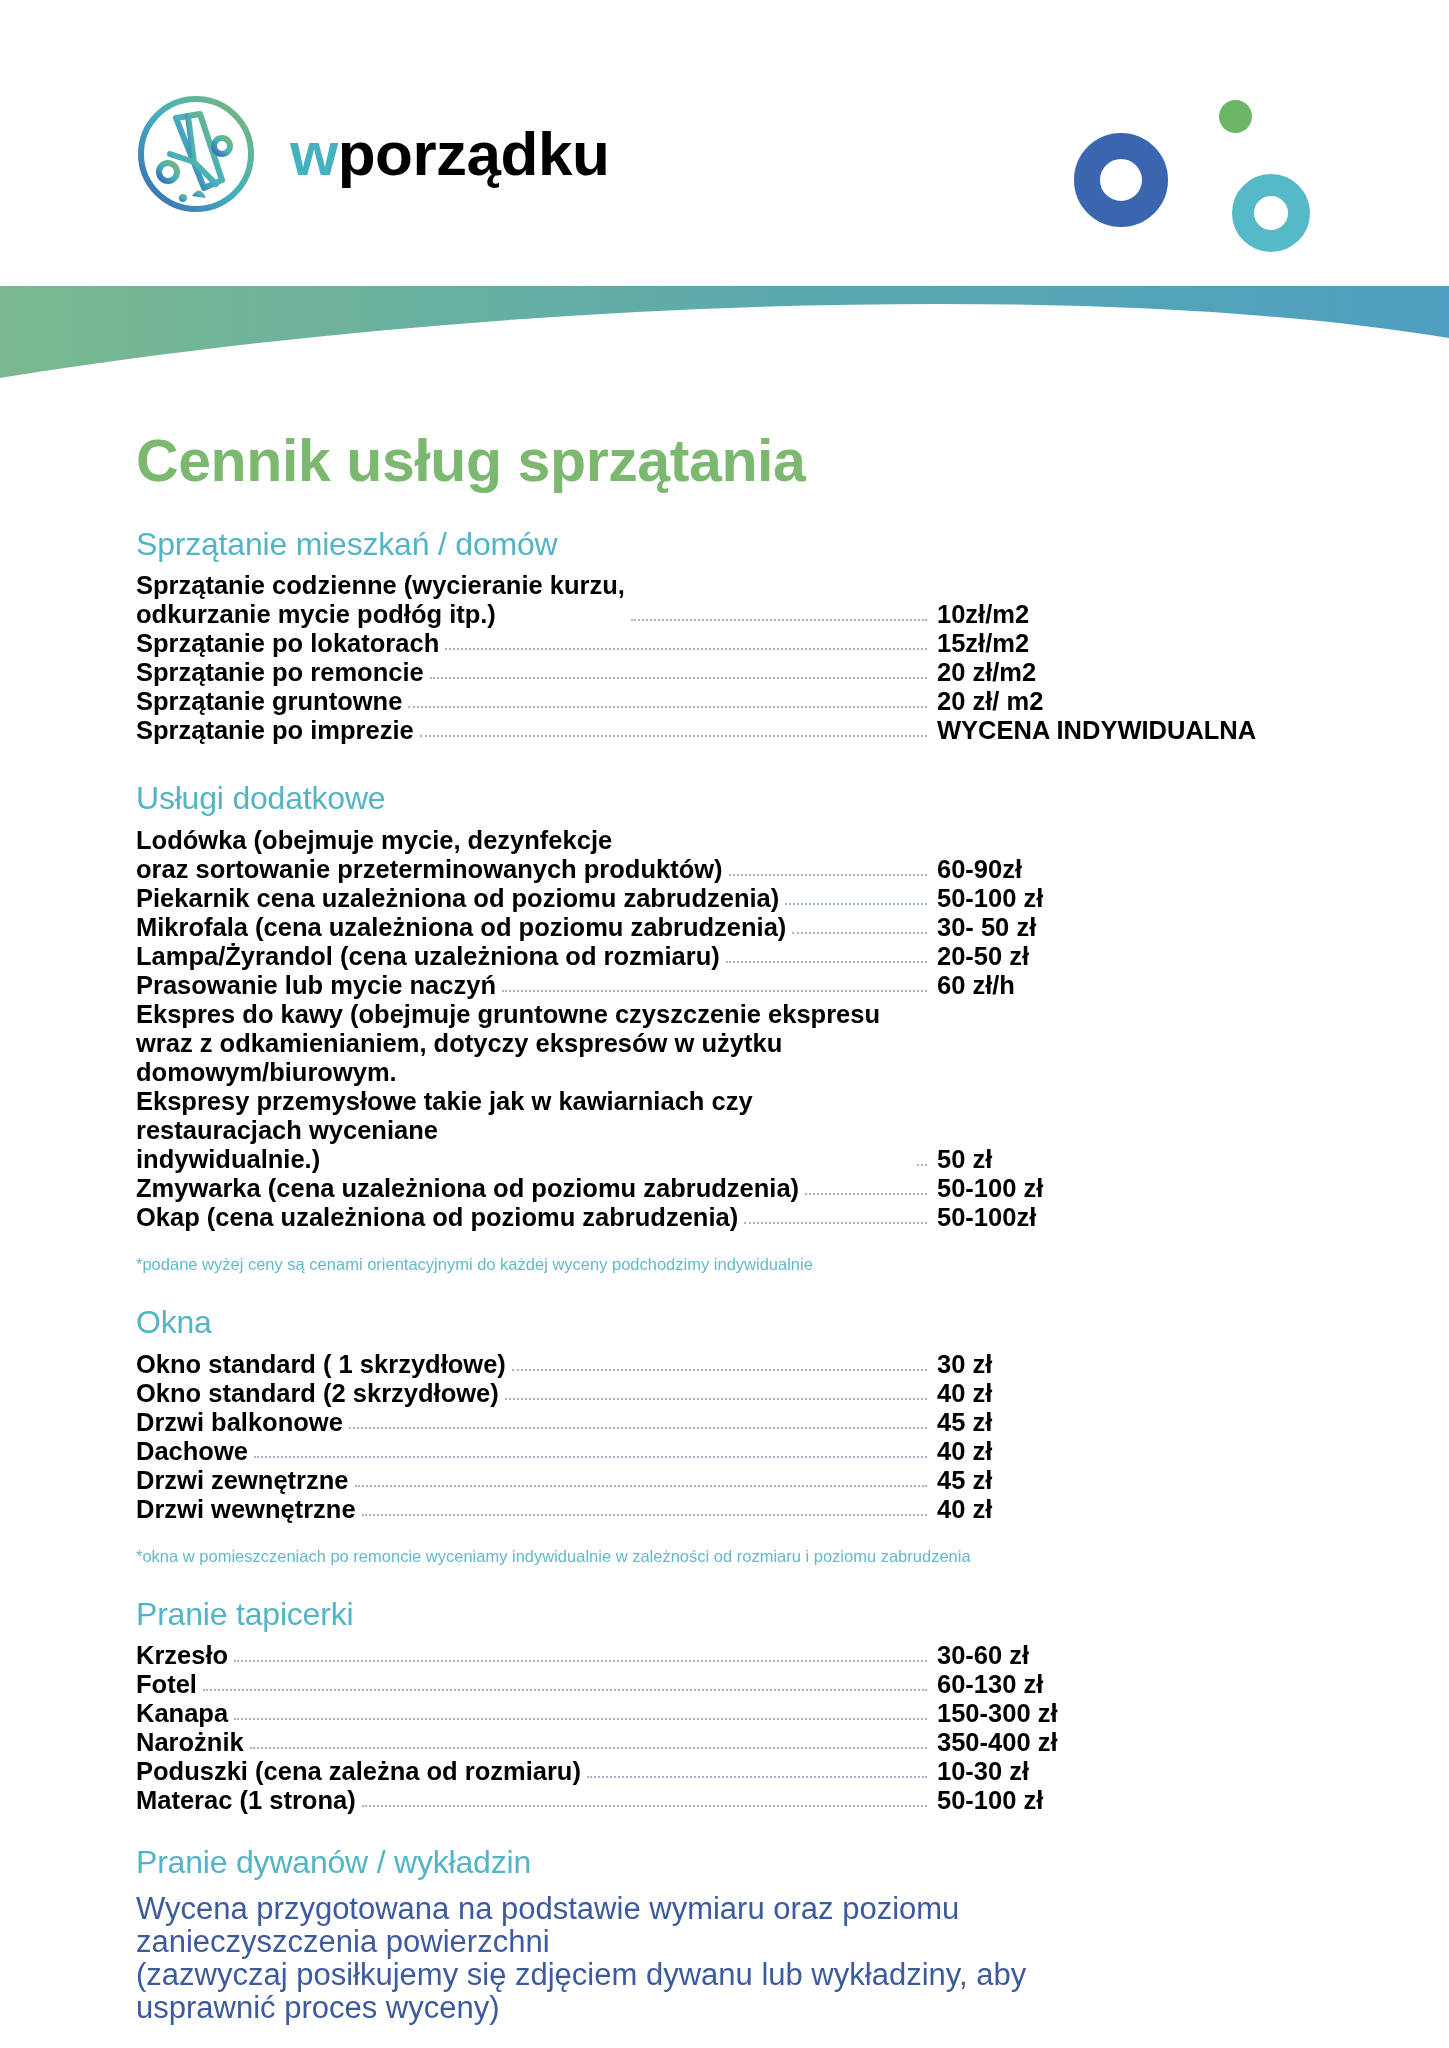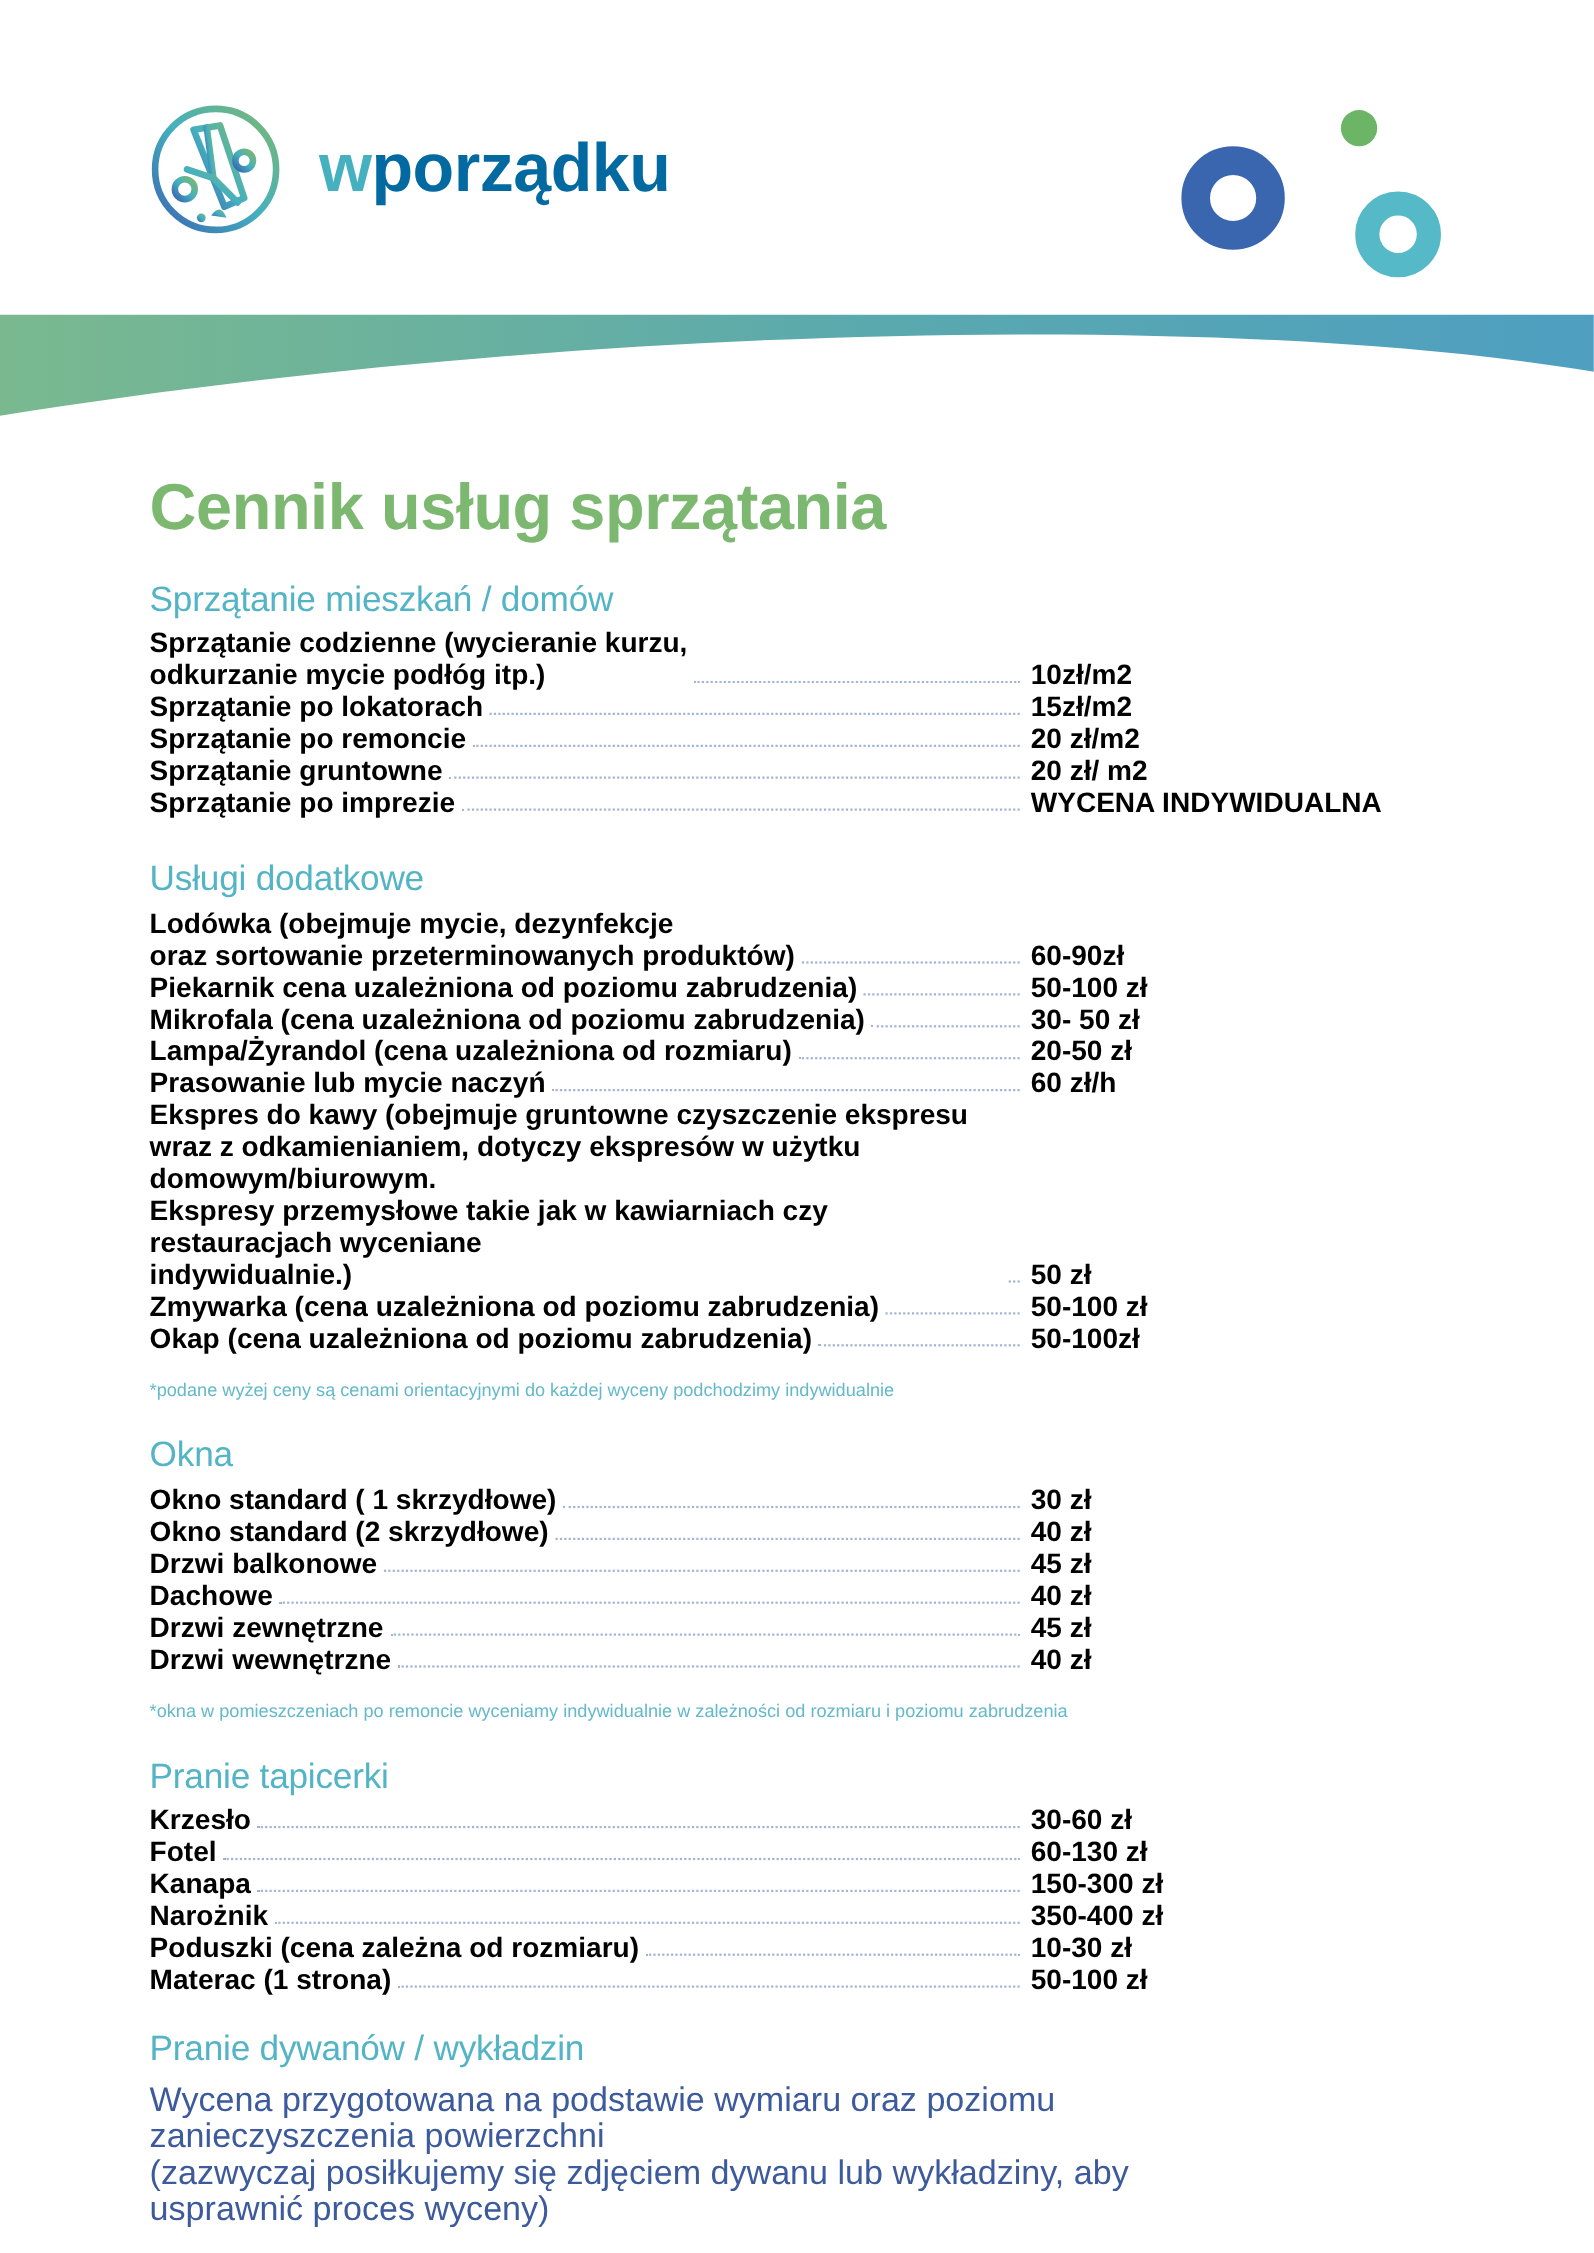--- a/index.html
+++ b/index.html
@@ -33,21 +33,21 @@
   }
   .brand-mark { width: 132px; height: 132px; display: block; }
   .brand-name {
     font-size: 62px;
     font-weight: 600;
     letter-spacing: -0.5px;
     line-height: 1;
     white-space: nowrap;
   }
   .brand-name .w { color: #45b0bf; }
-  .brand-name .rest { color: #0369a1; }
+  .brand-name .rest { color: #000000; }
 
   .deco { position: absolute; }
   .deco-ring-blue {
     left: 1074px; top: 133px;
     width: 94px; height: 94px;
     border-radius: 50%;
     border: 26px solid #3a66b0;
     box-sizing: border-box;
   }
   .deco-dot-green {

